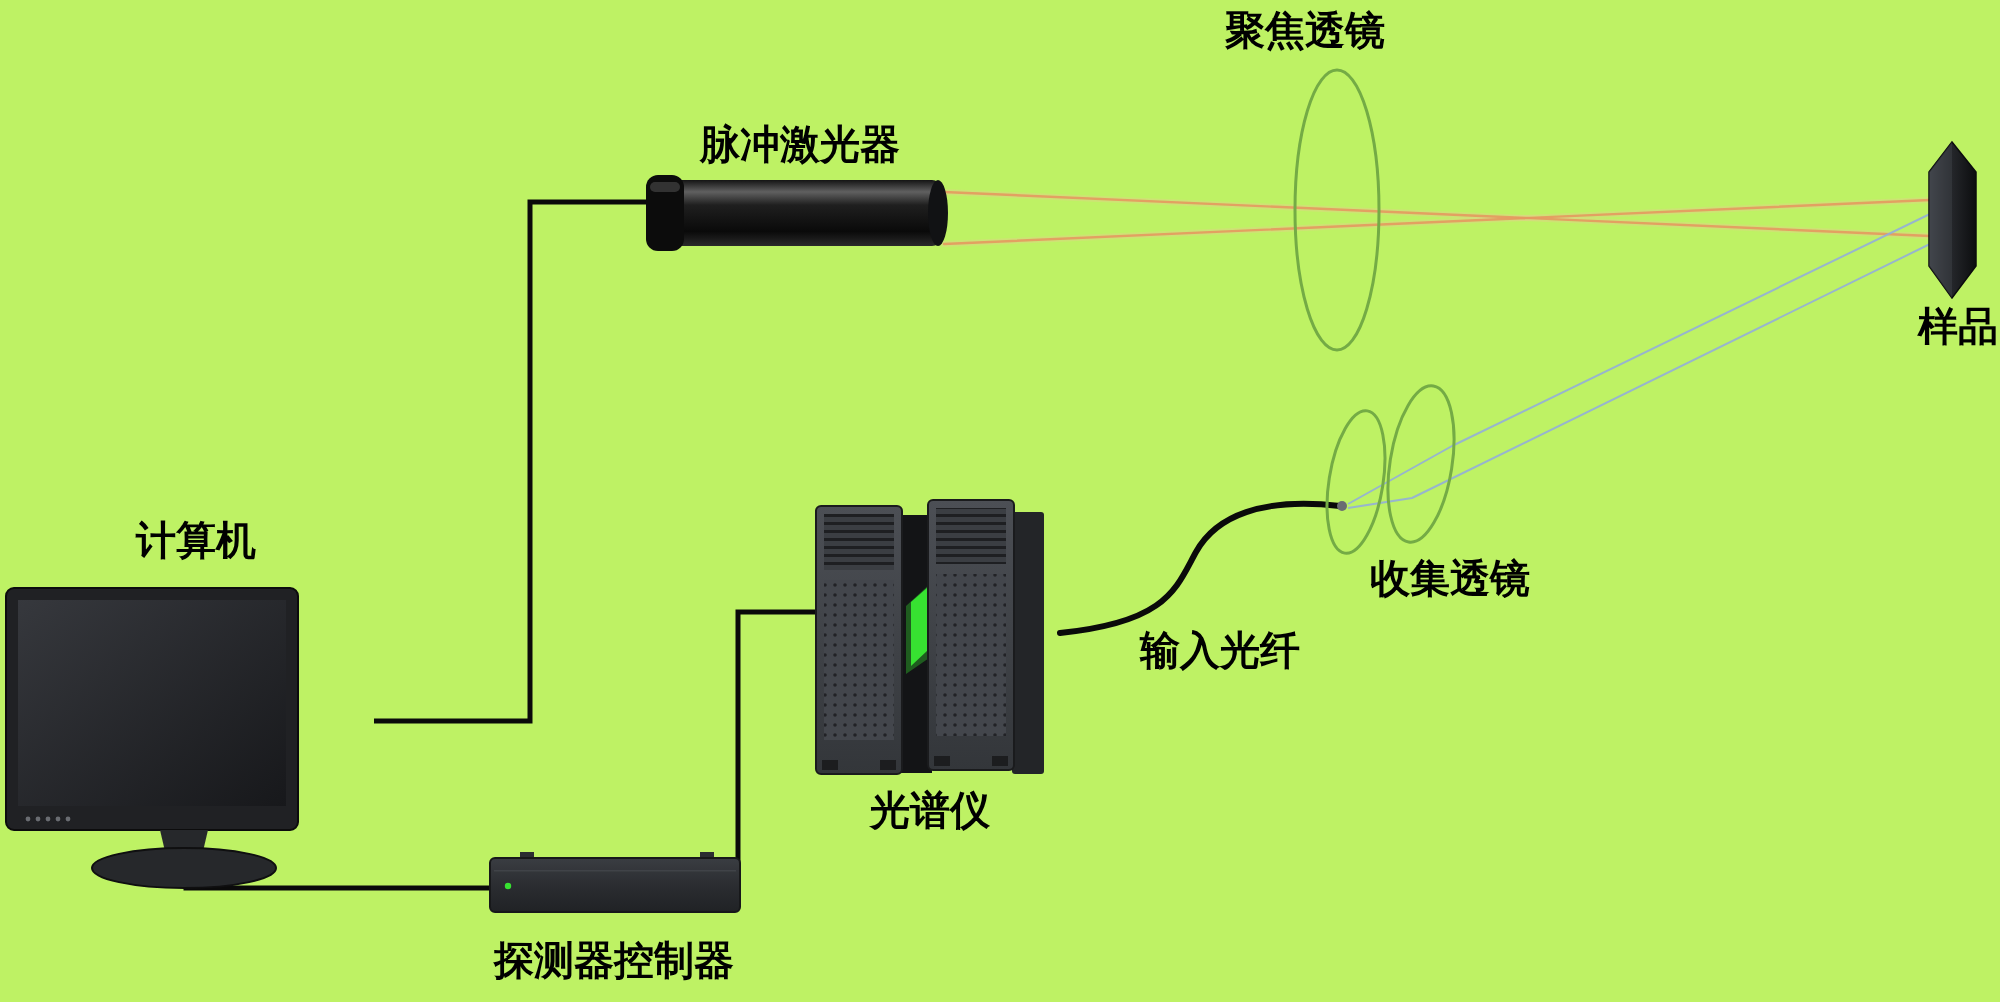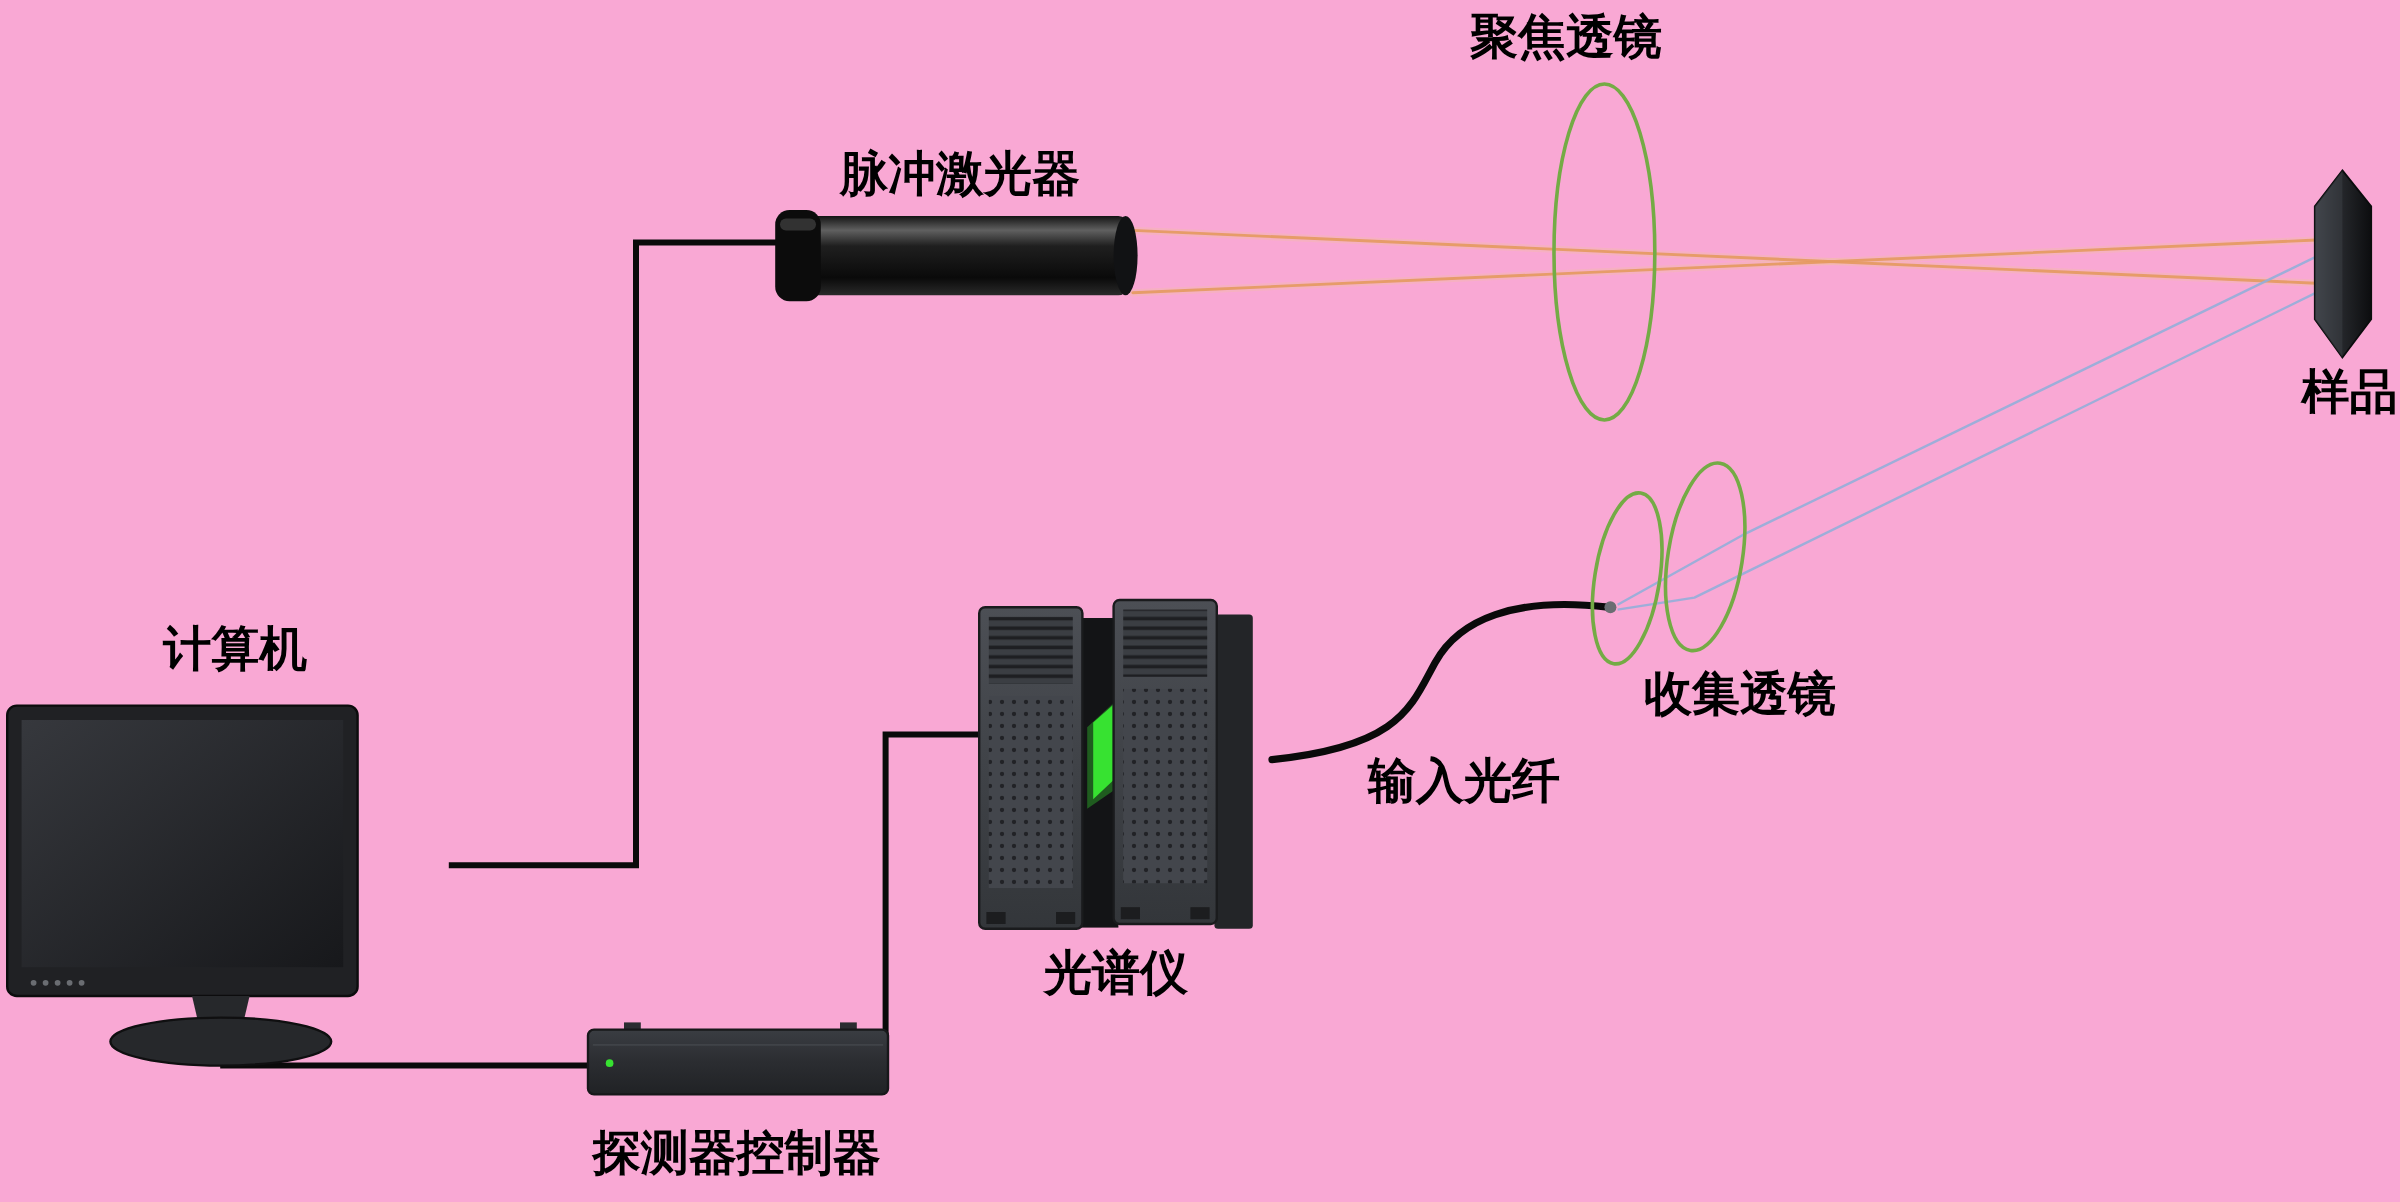--- a/index.html
+++ b/index.html
@@ -1,20 +1,20 @@
 <!DOCTYPE html>
 <html><head>
 <meta charset="utf-8">
 <style>
   html, body { margin: 0; padding: 0; background: #ffffff; }
   .canvas {
     position: relative;
     width: 2000px;
     height: 1002px;
-    background: #f9a8d4;
+    background: #bef264;
     overflow: hidden;
   }
   svg { display: block; }
   text.diagram-label {
     font-family: "Liberation Sans", "DejaVu Sans", sans-serif;
     font-weight: 700;
     font-size: 40px;
     fill: #000000;
     text-anchor: middle;
   }

